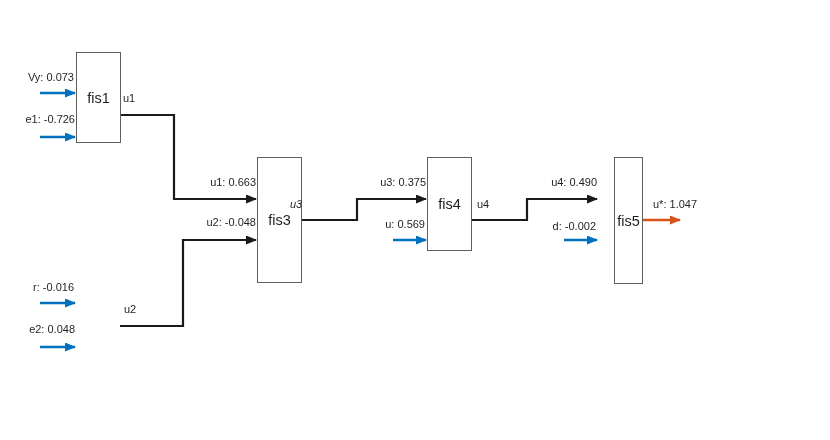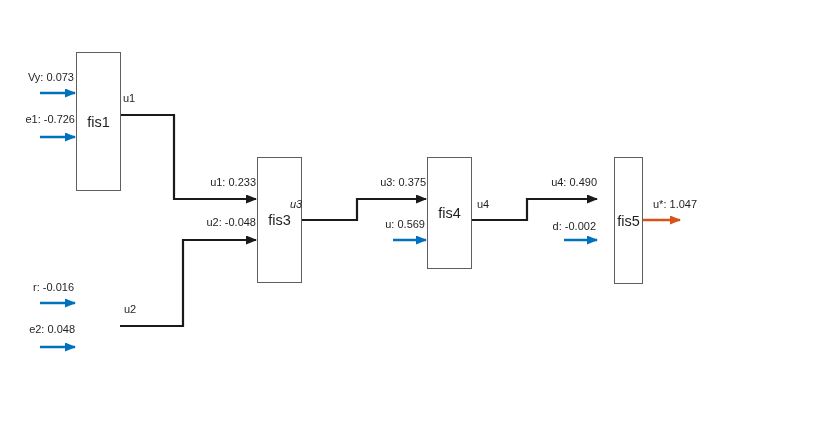--- a/index.html
+++ b/index.html
@@ -66,40 +66,40 @@
     <path d="M40,93 H75" fill="none" stroke-width="2.4" marker-end="url(#ah-blue)" stroke="#0072BD"></path>
     <path d="M40,137 H75" fill="none" stroke-width="2.4" marker-end="url(#ah-blue)" stroke="#0072BD"></path>
     <path d="M40,303 H75" fill="none" stroke-width="2.4" marker-end="url(#ah-blue)" stroke="#0072BD"></path>
     <path d="M40,347 H75" fill="none" stroke-width="2.4" marker-end="url(#ah-blue)" stroke="#0072BD"></path>
     <path d="M393,240 H426" fill="none" stroke-width="2.4" marker-end="url(#ah-blue)" stroke="#0072BD"></path>
     <path d="M564,240 H597" fill="none" stroke-width="2.4" marker-end="url(#ah-blue)" stroke="#0072BD"></path>
 
     <path d="M643,220 H680" fill="none" stroke-width="2.4" marker-end="url(#ah-orange)" stroke="#D95319"></path>
   </svg>
 
-  <div class="node" style="left:76px; top:52px; width:45px; height:139px;">
+  <div class="node" style="left:76px; top:52px; width:45px; height:91px;">
     <span class="node-label">fis1</span>
   </div>
   <div class="node" style="left:257px; top:157px; width:45px; height:126px;">
     <span class="node-label">fis3</span>
   </div>
-  <div class="node" style="left:427px; top:157px; width:45px; height:112px;">
+  <div class="node" style="left:427px; top:157px; width:45px; height:94px;">
     <span class="node-label">fis4</span>
   </div>
   <div class="node" style="left:614px; top:157px; width:29px; height:127px;">
     <span class="node-label">fis5</span>
   </div>
 
   <div class="lbl r" style="right:756px; top:71px;">Vy: 0.073</div>
   <div class="lbl r" style="right:755px; top:113px;">e1: -0.726</div>
 
   <div class="lbl r" style="right:756px; top:281px;">r: -0.016</div>
   <div class="lbl r" style="right:755px; top:323px;">e2: 0.048</div>
 
-  <div class="lbl r" style="right:574px; top:176px;">u1: 0.233</div>
+  <div class="lbl r" style="right:574px; top:176px;">u1: 0.663</div>
   <div class="lbl r" style="right:574px; top:216px;">u2: -0.048</div>
 
   <div class="lbl r" style="right:404px; top:176px;">u3: 0.375</div>
   <div class="lbl r" style="right:405px; top:218px;margin-left:37px;">u: 0.569</div>
 
   <div class="lbl r" style="right:233px; top:176px;">u4: 0.490</div>
   <div class="lbl r" style="right:234px; top:220px;">d: -0.002</div>
 
   <div class="lbl" style="left:123px; top:92px;">u1</div>
   <div class="lbl" style="left:124px; top:303px;">u2</div>

